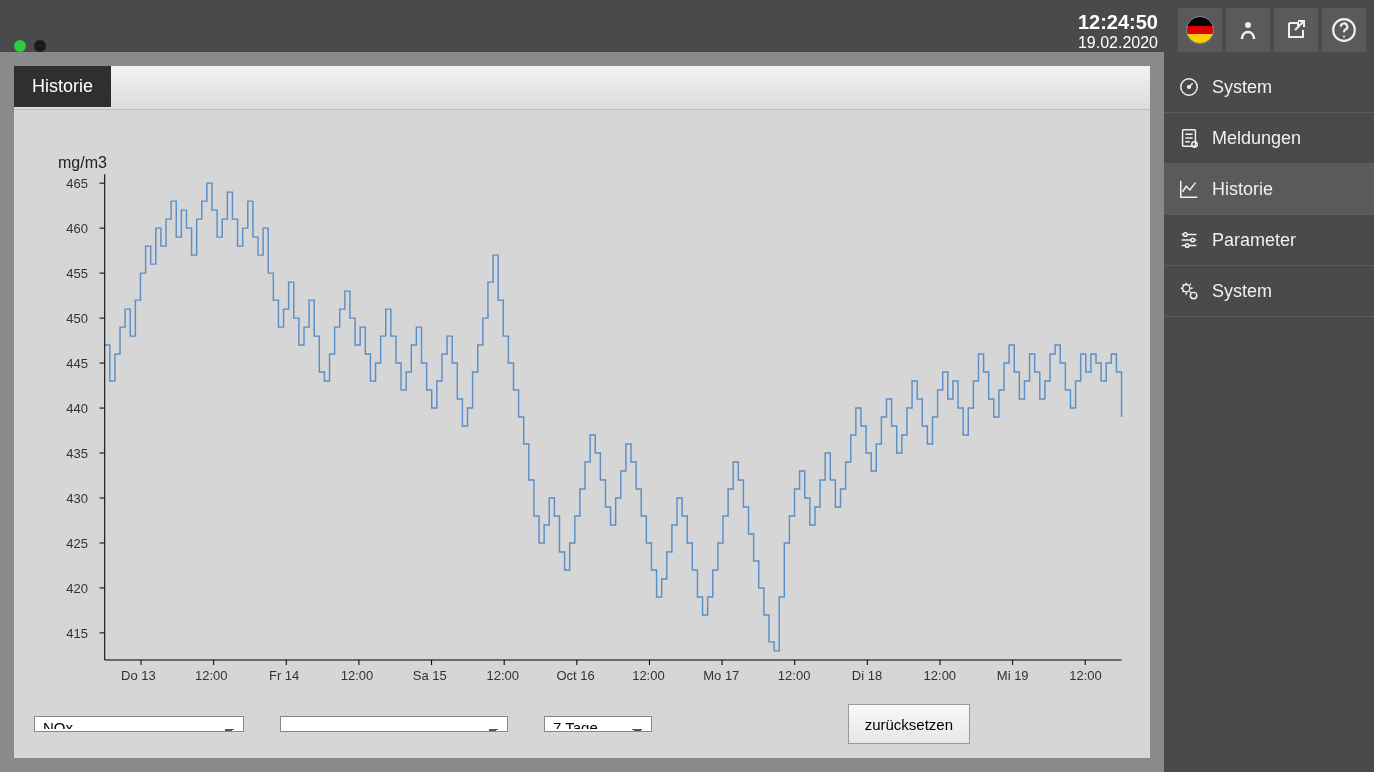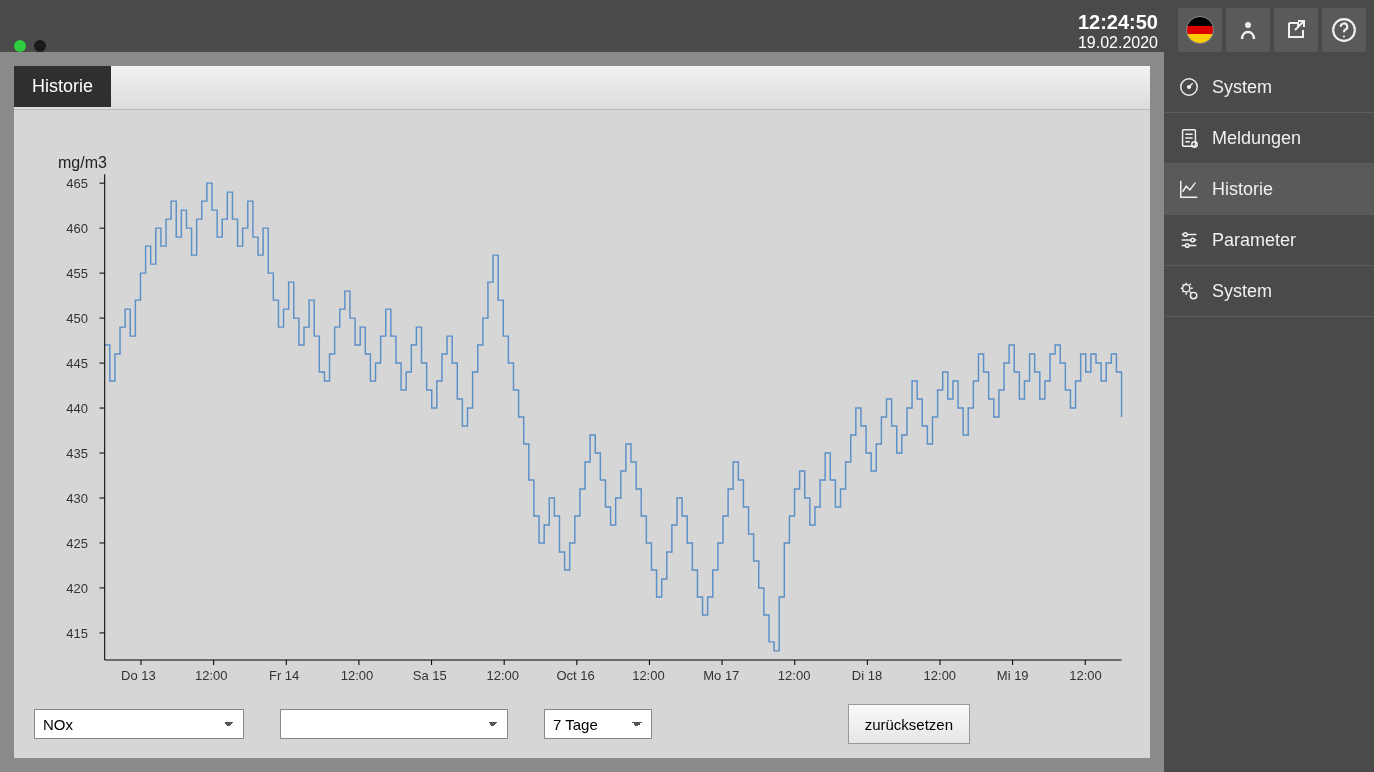--- a/index.html
+++ b/index.html
@@ -29,21 +29,21 @@
 .panel-header-bar { height: 44px; background: linear-gradient(to bottom, #f2f2f2, #dcdcdc); border-bottom: 1px solid #bbb; }
 
 .chart-wrap { position: absolute; top: 60px; left: 16px; right: 16px; bottom: 70px; }
 .y-label { position: absolute; top: 28px; left: 28px; font-size: 16px; color: #222; }
 .plot-svg { position: absolute; top: 0; left: 0; width: 100%; height: 100%; }
 .x-tick-labels { position: absolute; left: 72px; right: 12px; bottom: 0; height: 20px; }
 .x-tick-labels span { position: absolute; transform: translateX(-50%); font-size: 13px; color: #333; white-space: nowrap; }
 .y-tick-labels span { position: absolute; right: 4px; transform: translateY(-50%); font-size: 13px; color: #333; }
 
 .controls { position: absolute; left: 20px; right: 20px; bottom: 14px; display: flex; gap: 36px; align-items: center; }
-.sel { height: 30px; background: #fff; border: 1px solid #888; font-size: 15px; padding: 2px 10px 2px 8px; appearance: none; background-image: linear-gradient(45deg, transparent 50%, #555 50%), linear-gradient(135deg, #555 50%, transparent 50%); background-position: calc(100% - 14px) 12px, calc(100% - 9px) 12px; background-size: 5px 5px, 5px 5px; background-repeat: no-repeat; }
+.sel { height: 16px; background: #fff; border: 1px solid #888; font-size: 15px; padding: 2px 10px 2px 8px; appearance: none; background-image: linear-gradient(45deg, transparent 50%, #555 50%), linear-gradient(135deg, #555 50%, transparent 50%); background-position: calc(100% - 14px) 12px, calc(100% - 9px) 12px; background-size: 5px 5px, 5px 5px; background-repeat: no-repeat; }
 .sel.w1 { width: 210px; }
 .sel.w2 { width: 228px; }
 .sel.w3 { width: 108px; }
 .btn-reset { margin-left: auto; margin-right: 160px; height: 40px; padding: 0 16px; background: linear-gradient(#f9f9f9,#e6e6e6); border: 1px solid #999; font-size: 15px; cursor: pointer; }
 </style>
 </head>
 <body>
 
 <div class="topbar">
   <div class="window-dots">

